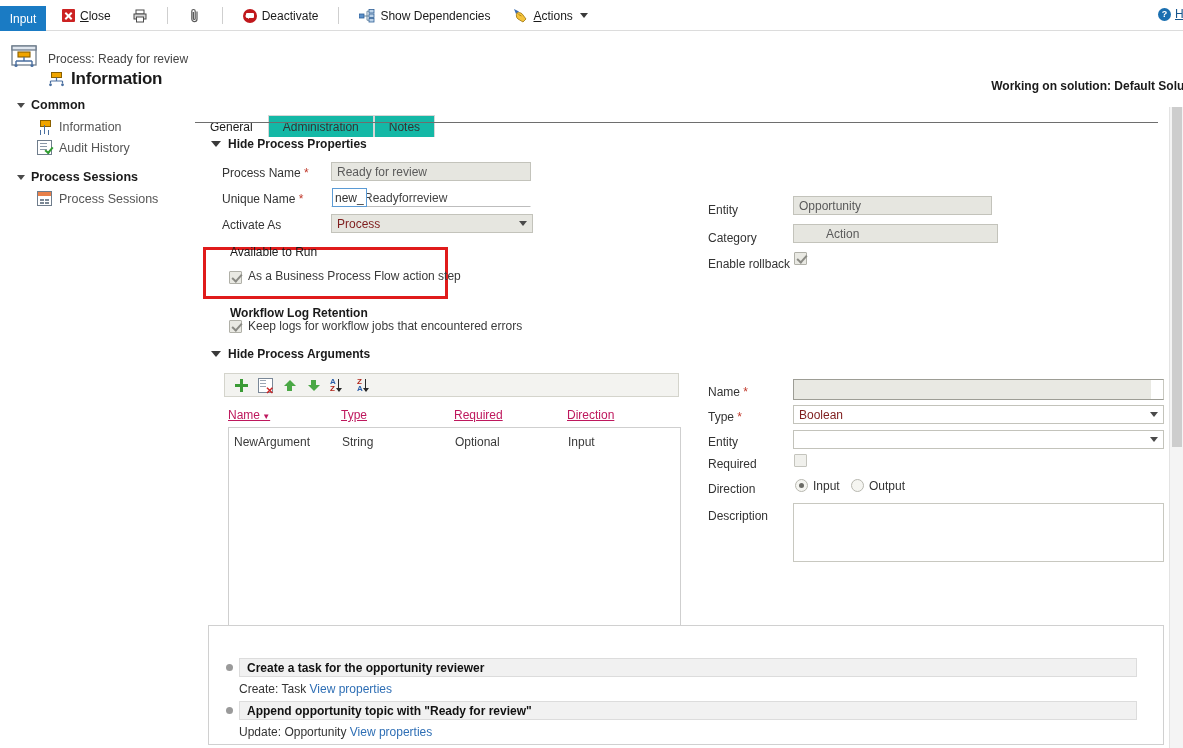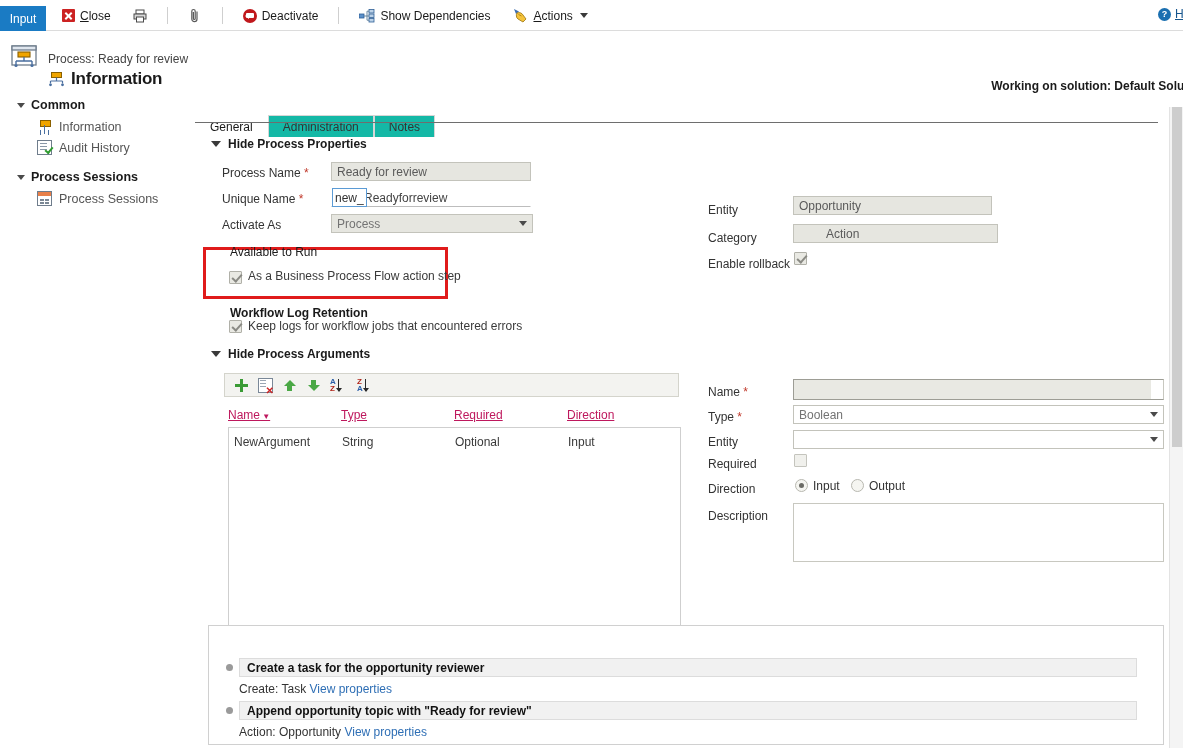--- a/index.html
+++ b/index.html
@@ -160,21 +160,21 @@
   .lbl { position: absolute; font-size: 12px; color: #333; }
   .req { color: #c0392b; font-size: 12px; }
 
   .fld {
     position: absolute; height: 19px; font-size: 12px; color: #444;
     padding: 1px 5px; display: flex; align-items: center;
   }
   .fld-disabled { background: #e6e6e0; border: 1px solid #c3c3bb; color: #5a5a5a; }
   .fld-plain { background: #ffffff; border: 1px solid #fff; border-bottom: 1px solid #bdbdbd; }
   .fld-sel {
-    background: #ffffff; border: 1px solid #c3c3bb; color: #737373;
+    background: #ffffff; border: 1px solid #c3c3bb; color: #7f1d1d;
     justify-content: space-between;
   }
   .fld-sel.grayed { background: #e6e6e0; }
   .caret { width: 0; height: 0; border-left: 4px solid transparent; border-right: 4px solid transparent;
            border-top: 5px solid #4a4a4a; }
   .prefix-box {
     position: absolute; height: 19px; background: #ffffff; border: 1px solid #5b9bd5;
     font-size: 12px; color: #333; padding: 0 2px; display: flex; align-items: center;
   }
 
@@ -522,21 +522,21 @@
           <span>Create:</span>
           <span>Task</span>
           <span class="link">View properties</span>
         </span>
       </div>
 
       <div class="step-row" style="top:75px;">
         <span class="step-bullet" style="left:17px; top:6px;"></span>
         <span class="step-title" style="left:30px; top:0; width:898px;">Append opportunity topic with "Ready for review"</span>
         <span class="step-meta" style="left:30px; top:24px;">
-          <span>Action:</span>
+          <span>Update:</span>
           <span>Opportunity</span>
           <span class="link">View properties</span>
         </span>
       </div>
     </div>
   </div>
 
   <div class="vscroll">
     <div class="thumb"></div>
   </div>

